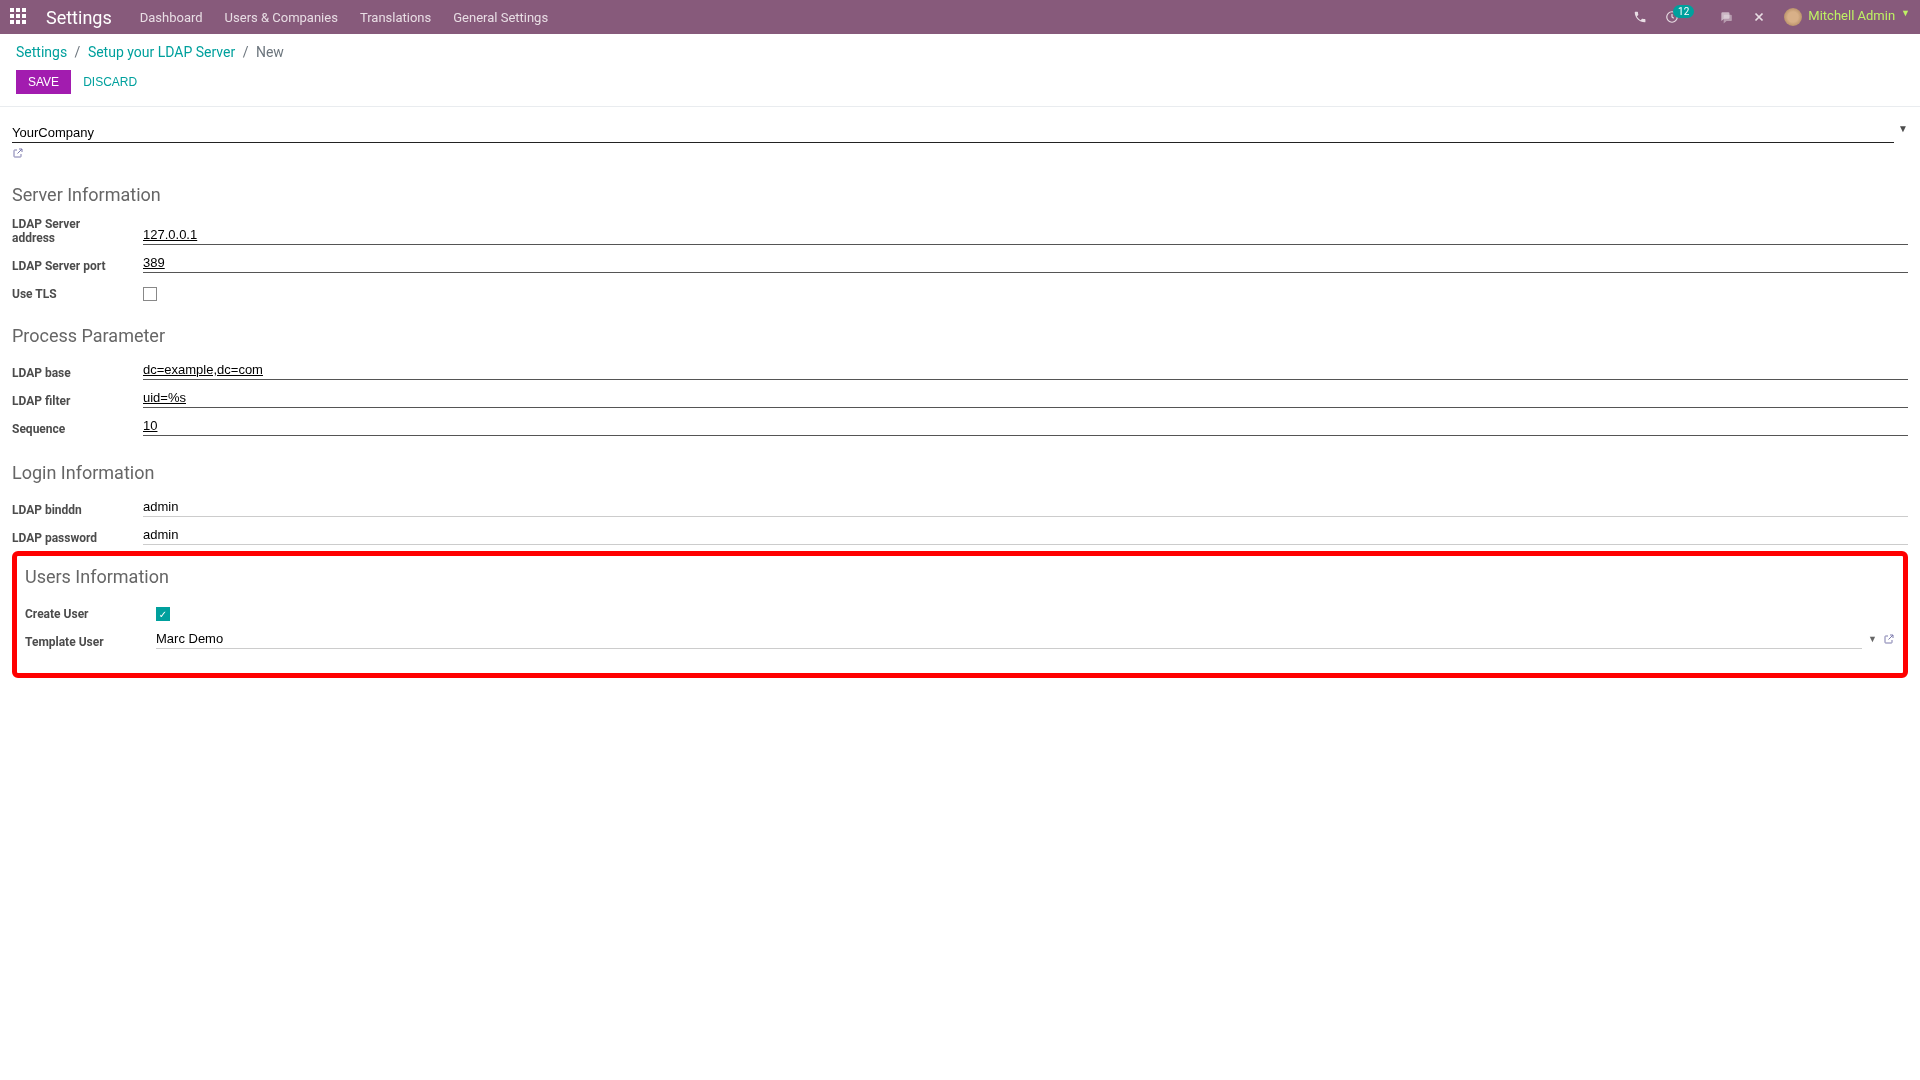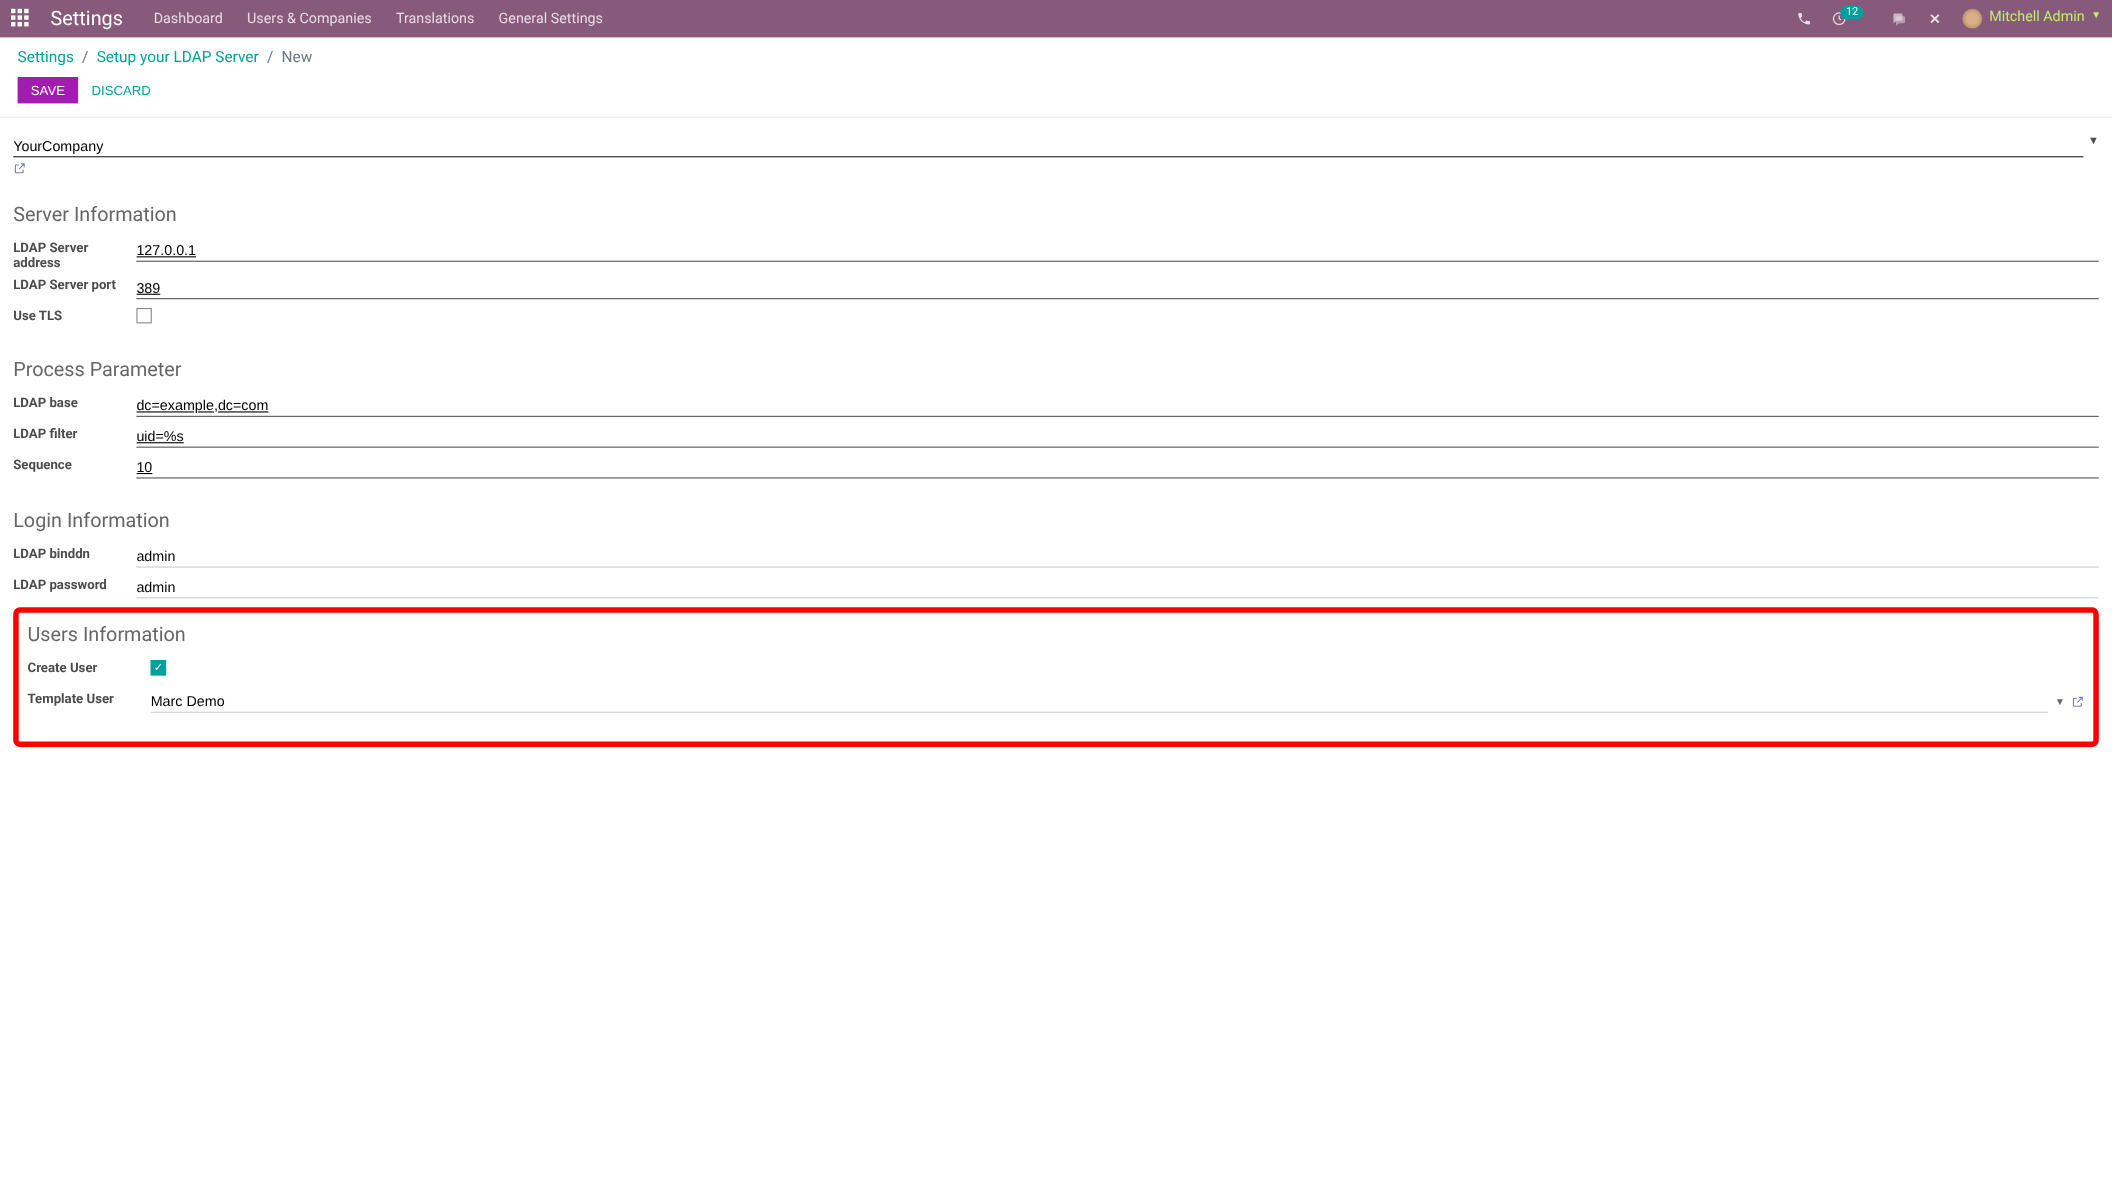--- a/index.html
+++ b/index.html
@@ -24,21 +24,21 @@
 .btn-save { background: #a21caf; color: #fff; border: none; padding: 5px 12px; font-size: 12px; font-weight: 500; cursor: pointer; text-transform: uppercase; }
 .btn-discard { background: transparent; color: #00a09d; border: none; font-size: 12px; font-weight: 500; cursor: pointer; text-transform: uppercase; }
 .form-sheet { padding: 16px 12px 40px 12px; max-width: 100%; }
 .company-row { display: flex; align-items: flex-start; }
 .company-select { flex: 1; border: none; border-bottom: 1px solid #4c4c4c; font-size: 13px; padding: 2px 0; background: transparent; outline: none; }
 .caret-down { margin-left: 4px; font-size: 10px; color: #4c4c4c; cursor: pointer; }
 .ext-link { color: #7c7bad; cursor: pointer; font-size: 12px; margin-top: 4px; display: inline-block; }
 .columns { display: flex; gap: 20px; margin-top: 22px; flex-direction: column; }
 .col { flex: 1; }
 .section-title { font-size: 18px; color: #666; font-weight: 400; margin-bottom: 12px; }
-.field-row { display: flex; align-items: flex-start; margin-bottom: 6px; min-height: 22px; }
+.field-row { display: flex; align-items: flex-end; margin-bottom: 6px; min-height: 22px; gap: 19px; }
 .field-label { width: 112px; font-size: 12px; font-weight: 700; color: #4c4c4c; flex-shrink: 0; }
 .field-input { flex: 1; border: none; border-bottom: 1px solid #555; font-size: 13px; padding: 2px 0; outline: none; background: transparent; text-decoration: underline; }
 .field-input-light { flex: 1; border: none; border-bottom: 1px solid #ccc; font-size: 13px; padding: 2px 0; outline: none; background: transparent; }
 .checkbox { width: 14px; height: 14px; border: 1px solid #888; background: #fff; cursor: pointer; display: inline-flex; align-items: center; justify-content: center; }
 .checkbox.checked { background: #00a09d; border-color: #00a09d; color: #fff; font-size: 10px; }
 .highlight-box { border: 5px solid #f00; border-radius: 6px; padding: 10px 8px 18px 8px; margin-top: 4px; }
 .m2o-row { display: flex; align-items: center; gap: 6px; flex: 1; }
 .m2o-input { flex: 1; border: none; border-bottom: 1px solid #ccc; font-size: 13px; padding: 2px 0; outline: none; background: transparent; }
 svg { display: block; }
 </style>

